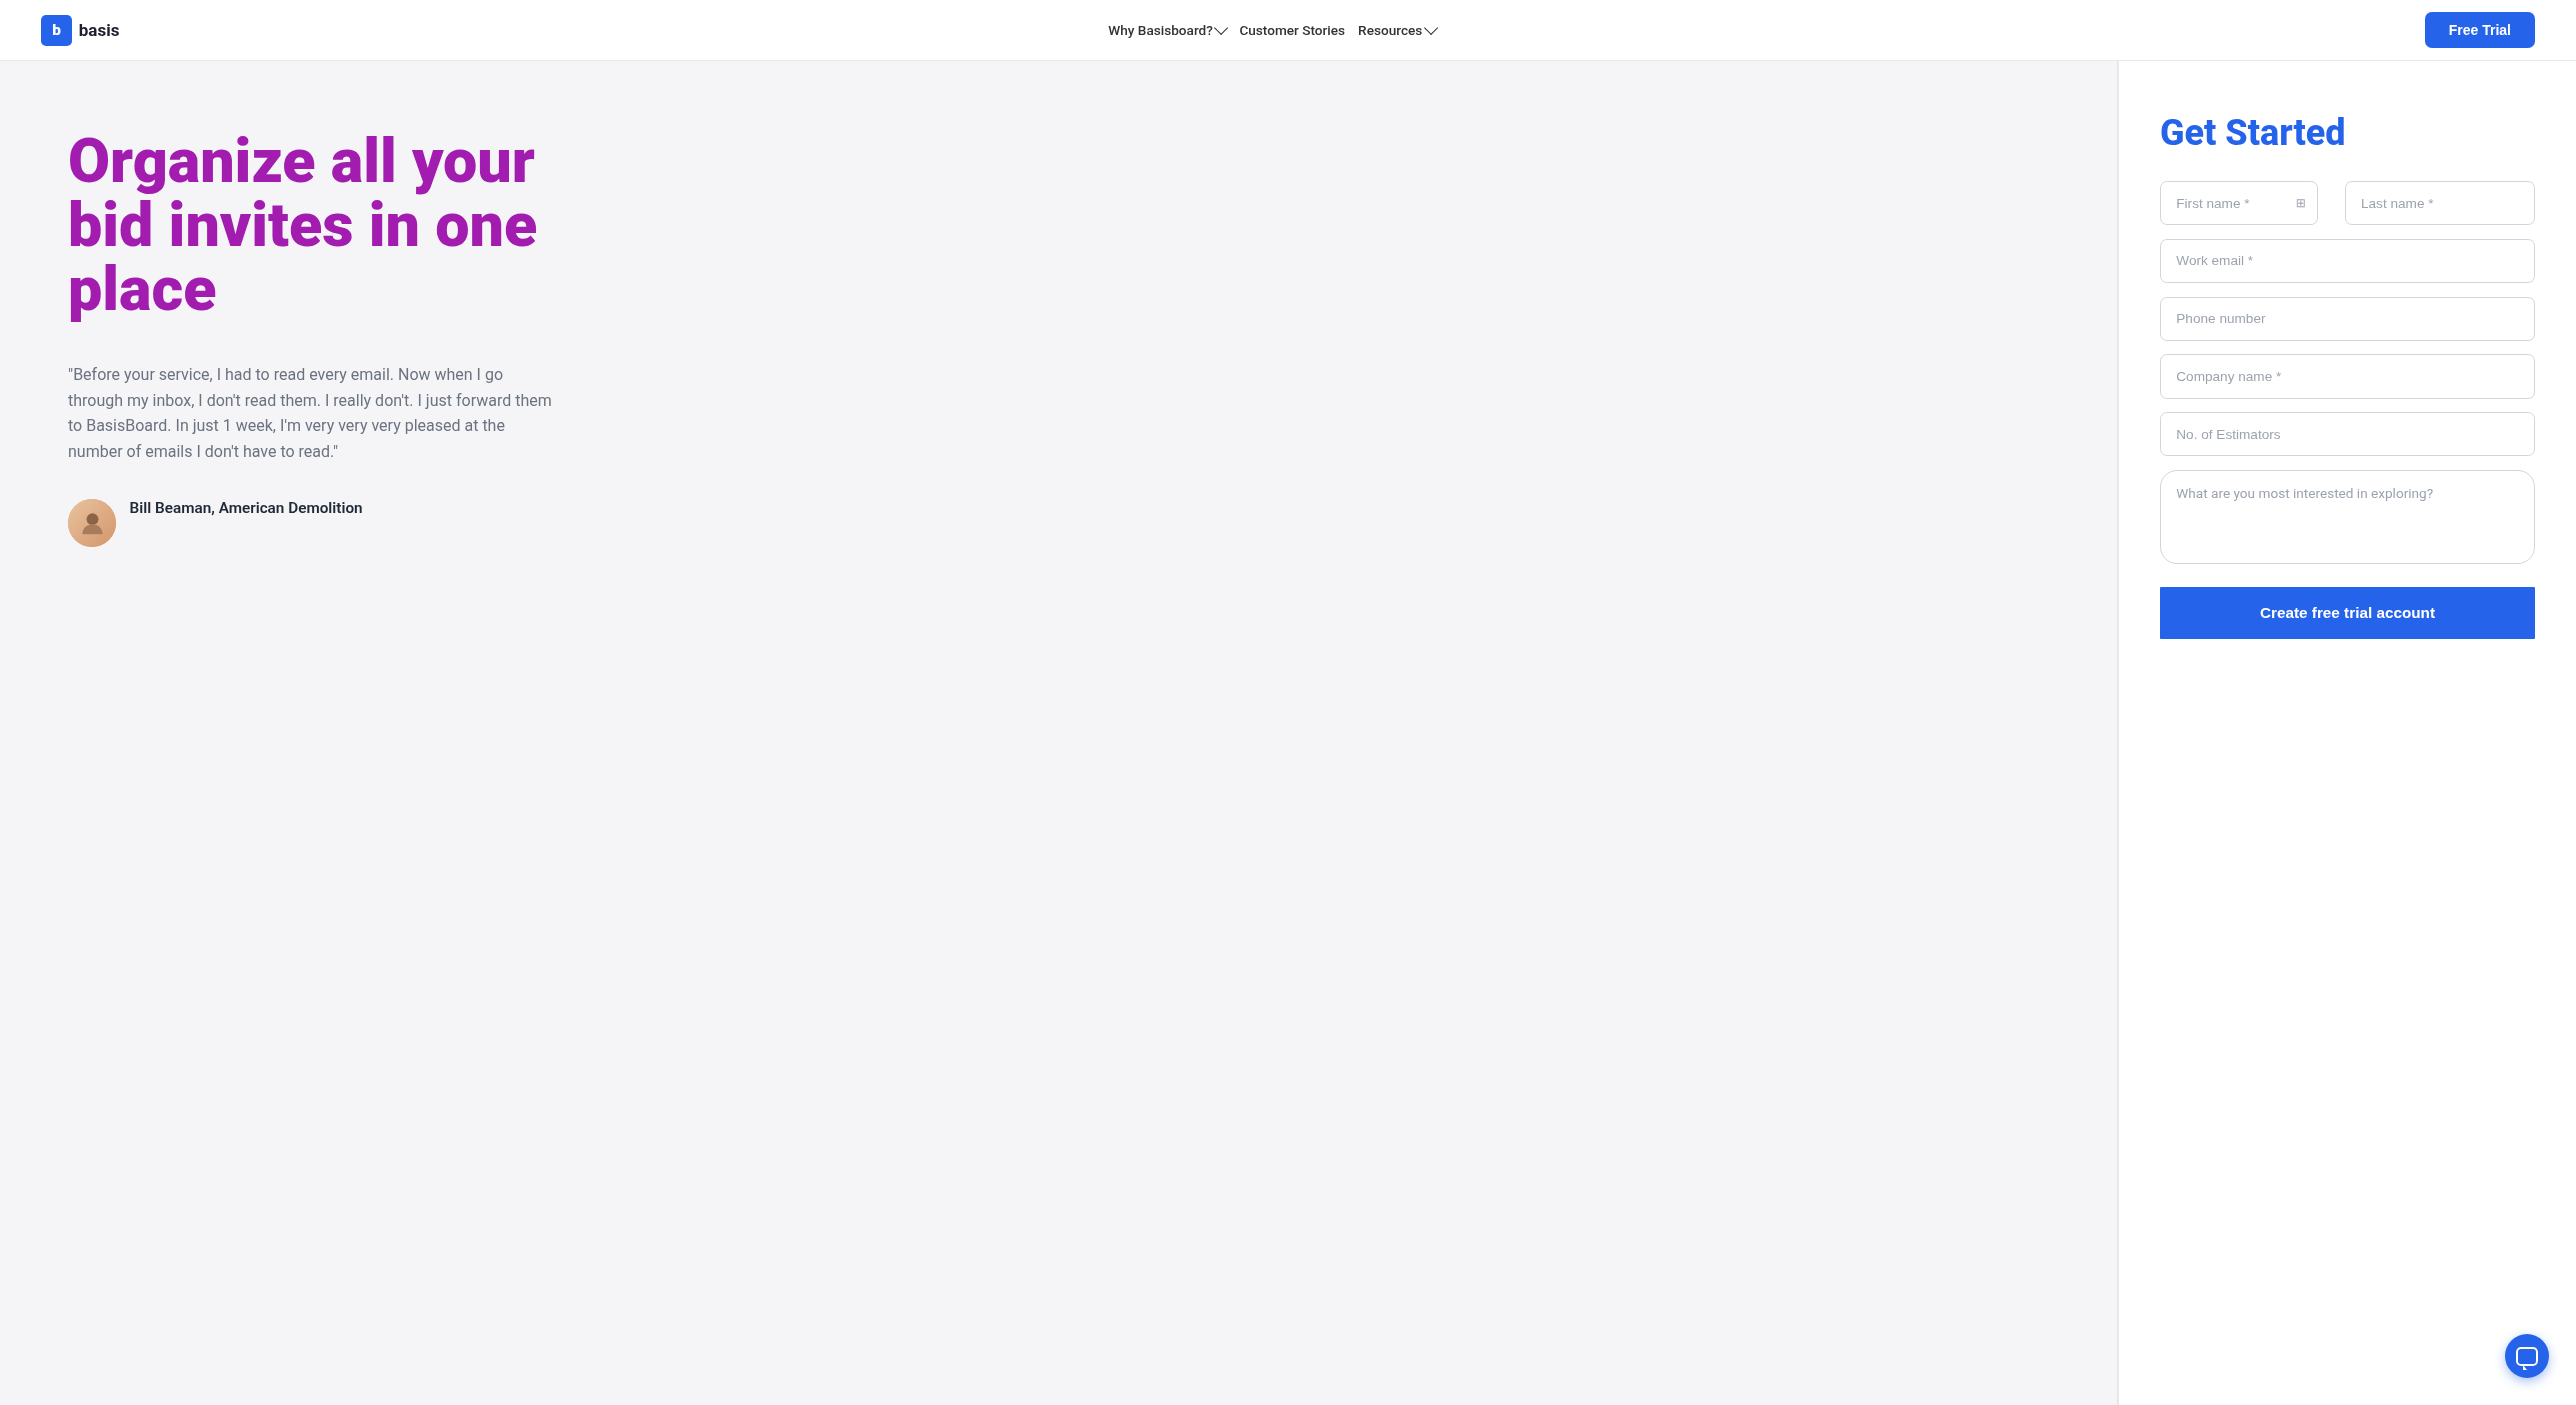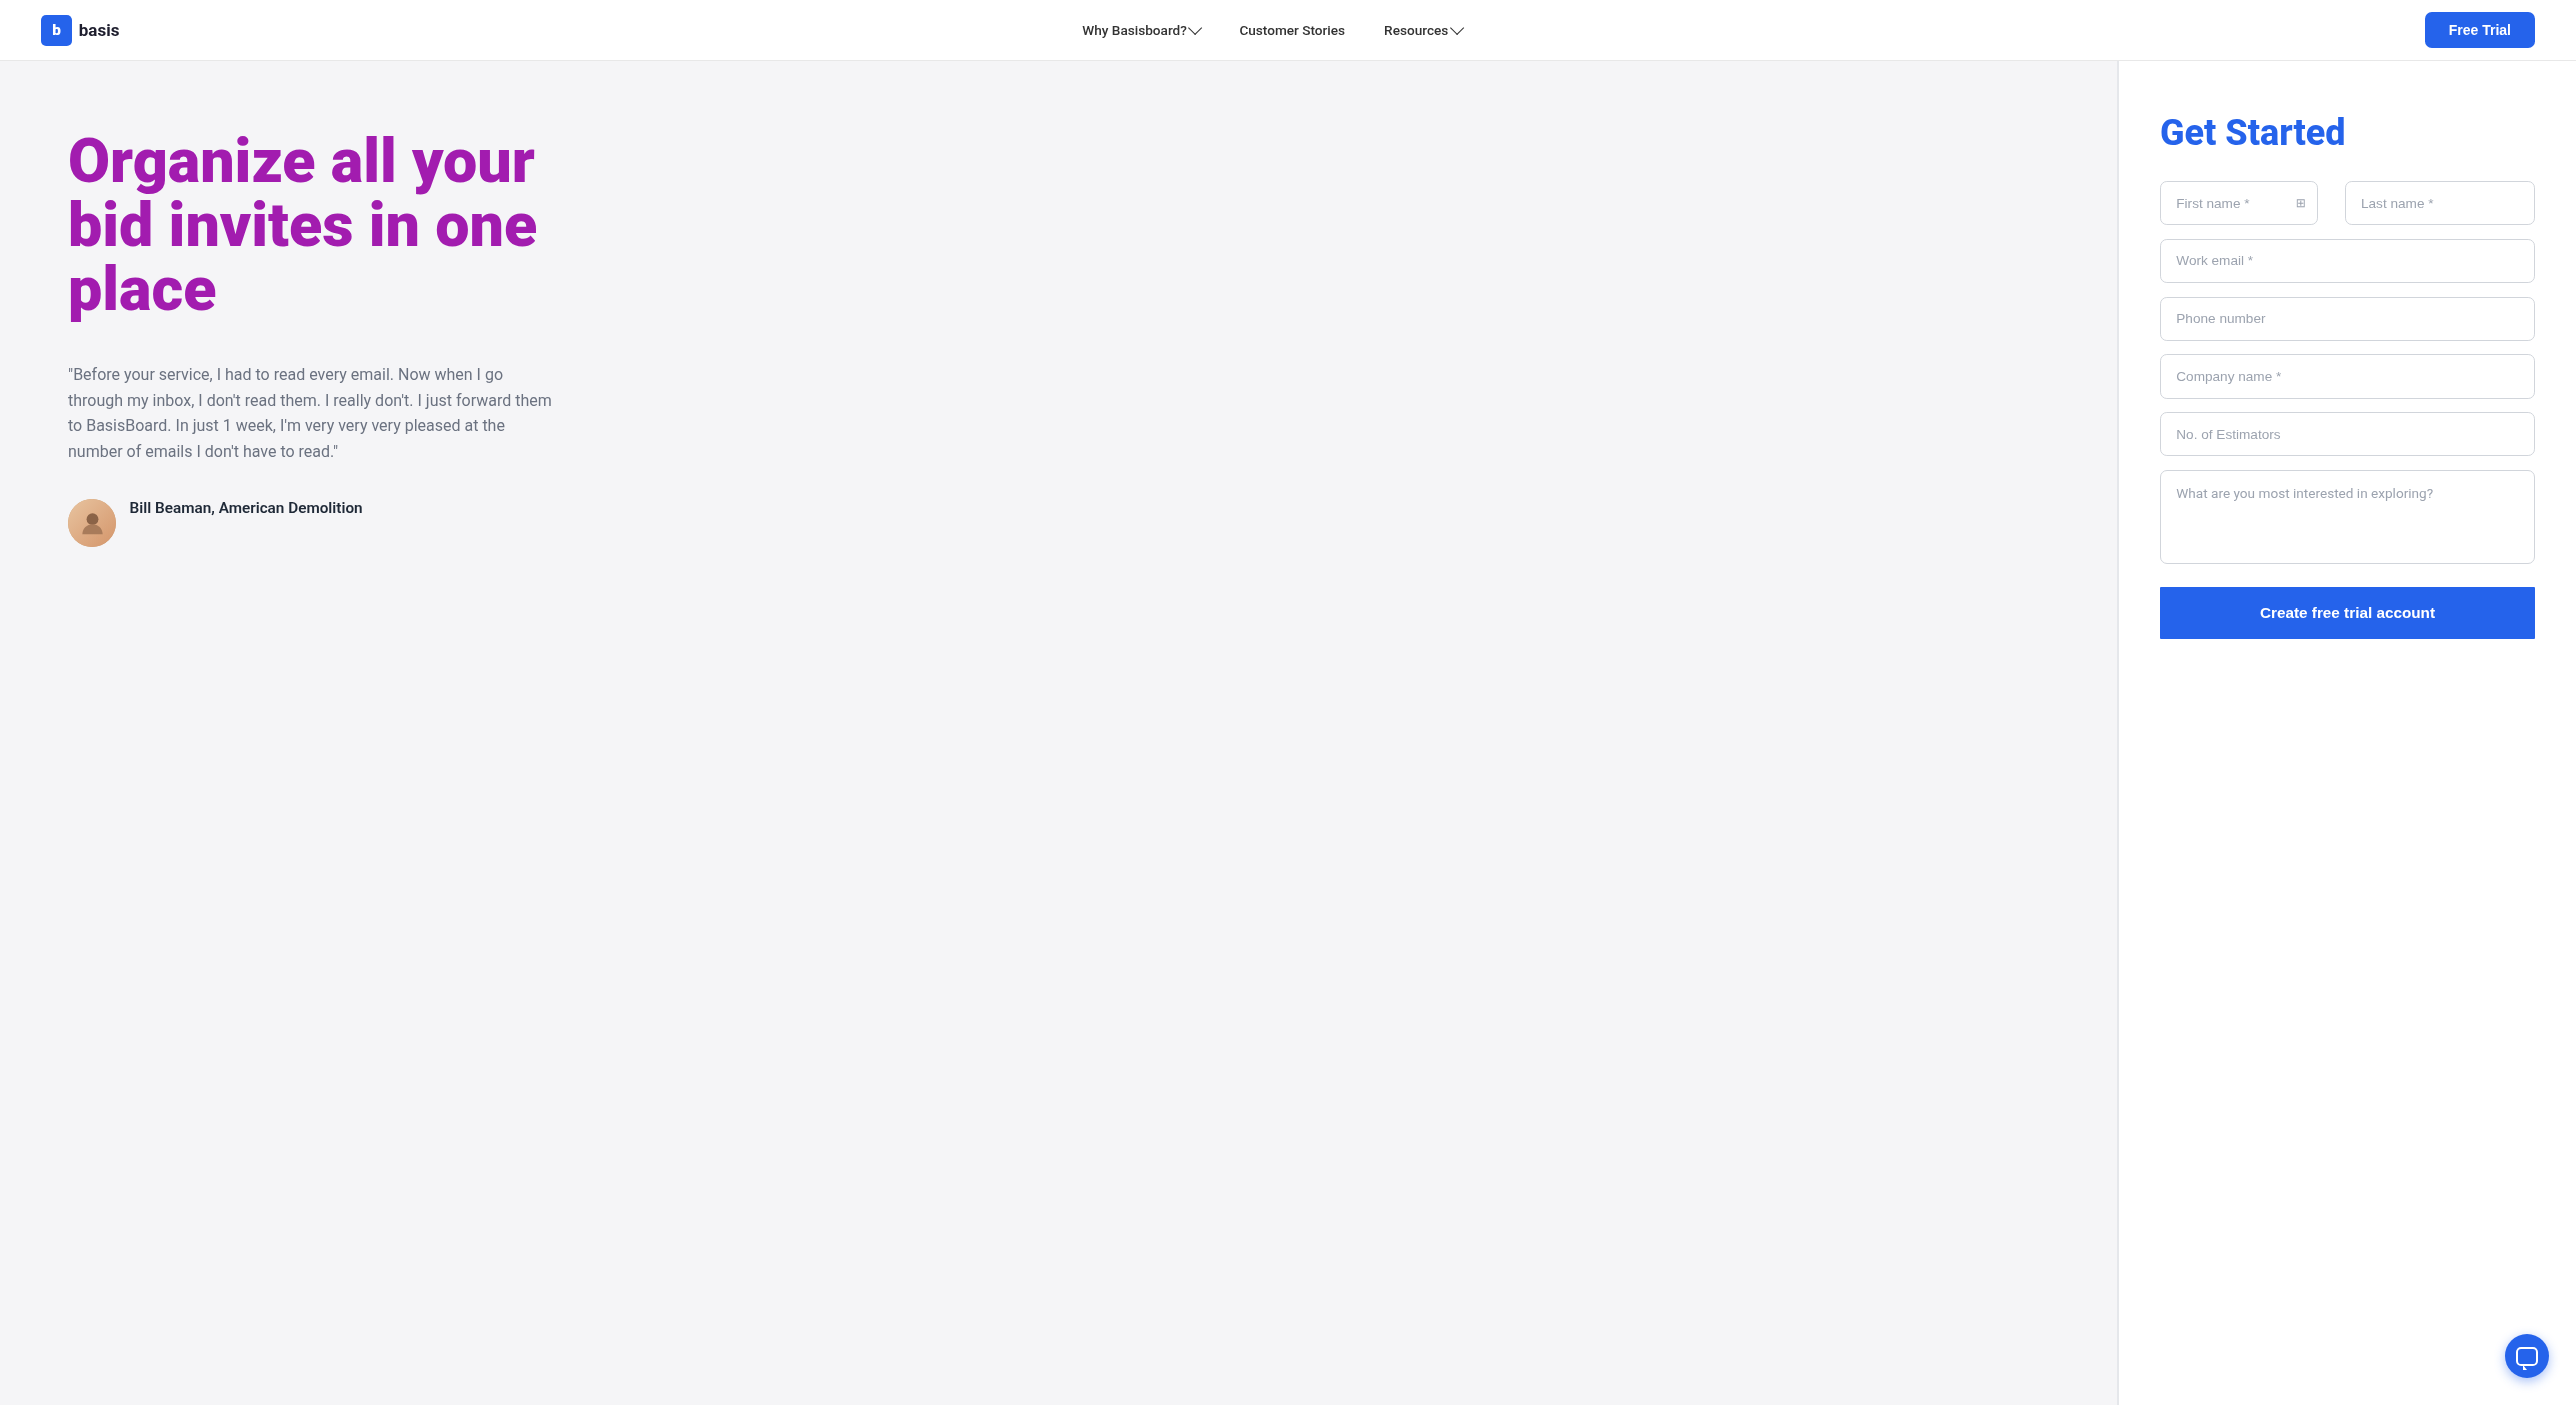--- a/index.html
+++ b/index.html
@@ -49,21 +49,21 @@
 
     .logo-text {
       color: #1e1e2e;
       font-size: 17px;
       font-weight: 700;
     }
 
     .nav {
       display: flex;
       align-items: center;
-      gap: 39px;
+      gap: 13px;
     }
 
     .nav-item {
       color: #333;
       font-size: 13.6px;
       font-weight: 500;
       cursor: pointer;
       display: flex;
       align-items: center;
       gap: 3.4px;
@@ -235,21 +235,21 @@
       position: absolute;
       right: 12px;
       top: 50%;
       transform: translateY(-50%);
       color: #9ca3af;
       font-size: 12px;
     }
 
     .textarea-input {
       border: 1.3px solid #d1d5db;
-      border-radius: 7px;
+      border-radius: 17px;
       padding: 13.6px 15.3px;
       font-size: 13.6px;
       color: #374151;
       background-color: #ffffff;
       outline: none;
       width: 100%;
       height: 94px;
       resize: none;
       font-family: inherit;
       margin-bottom: 20.4px;

